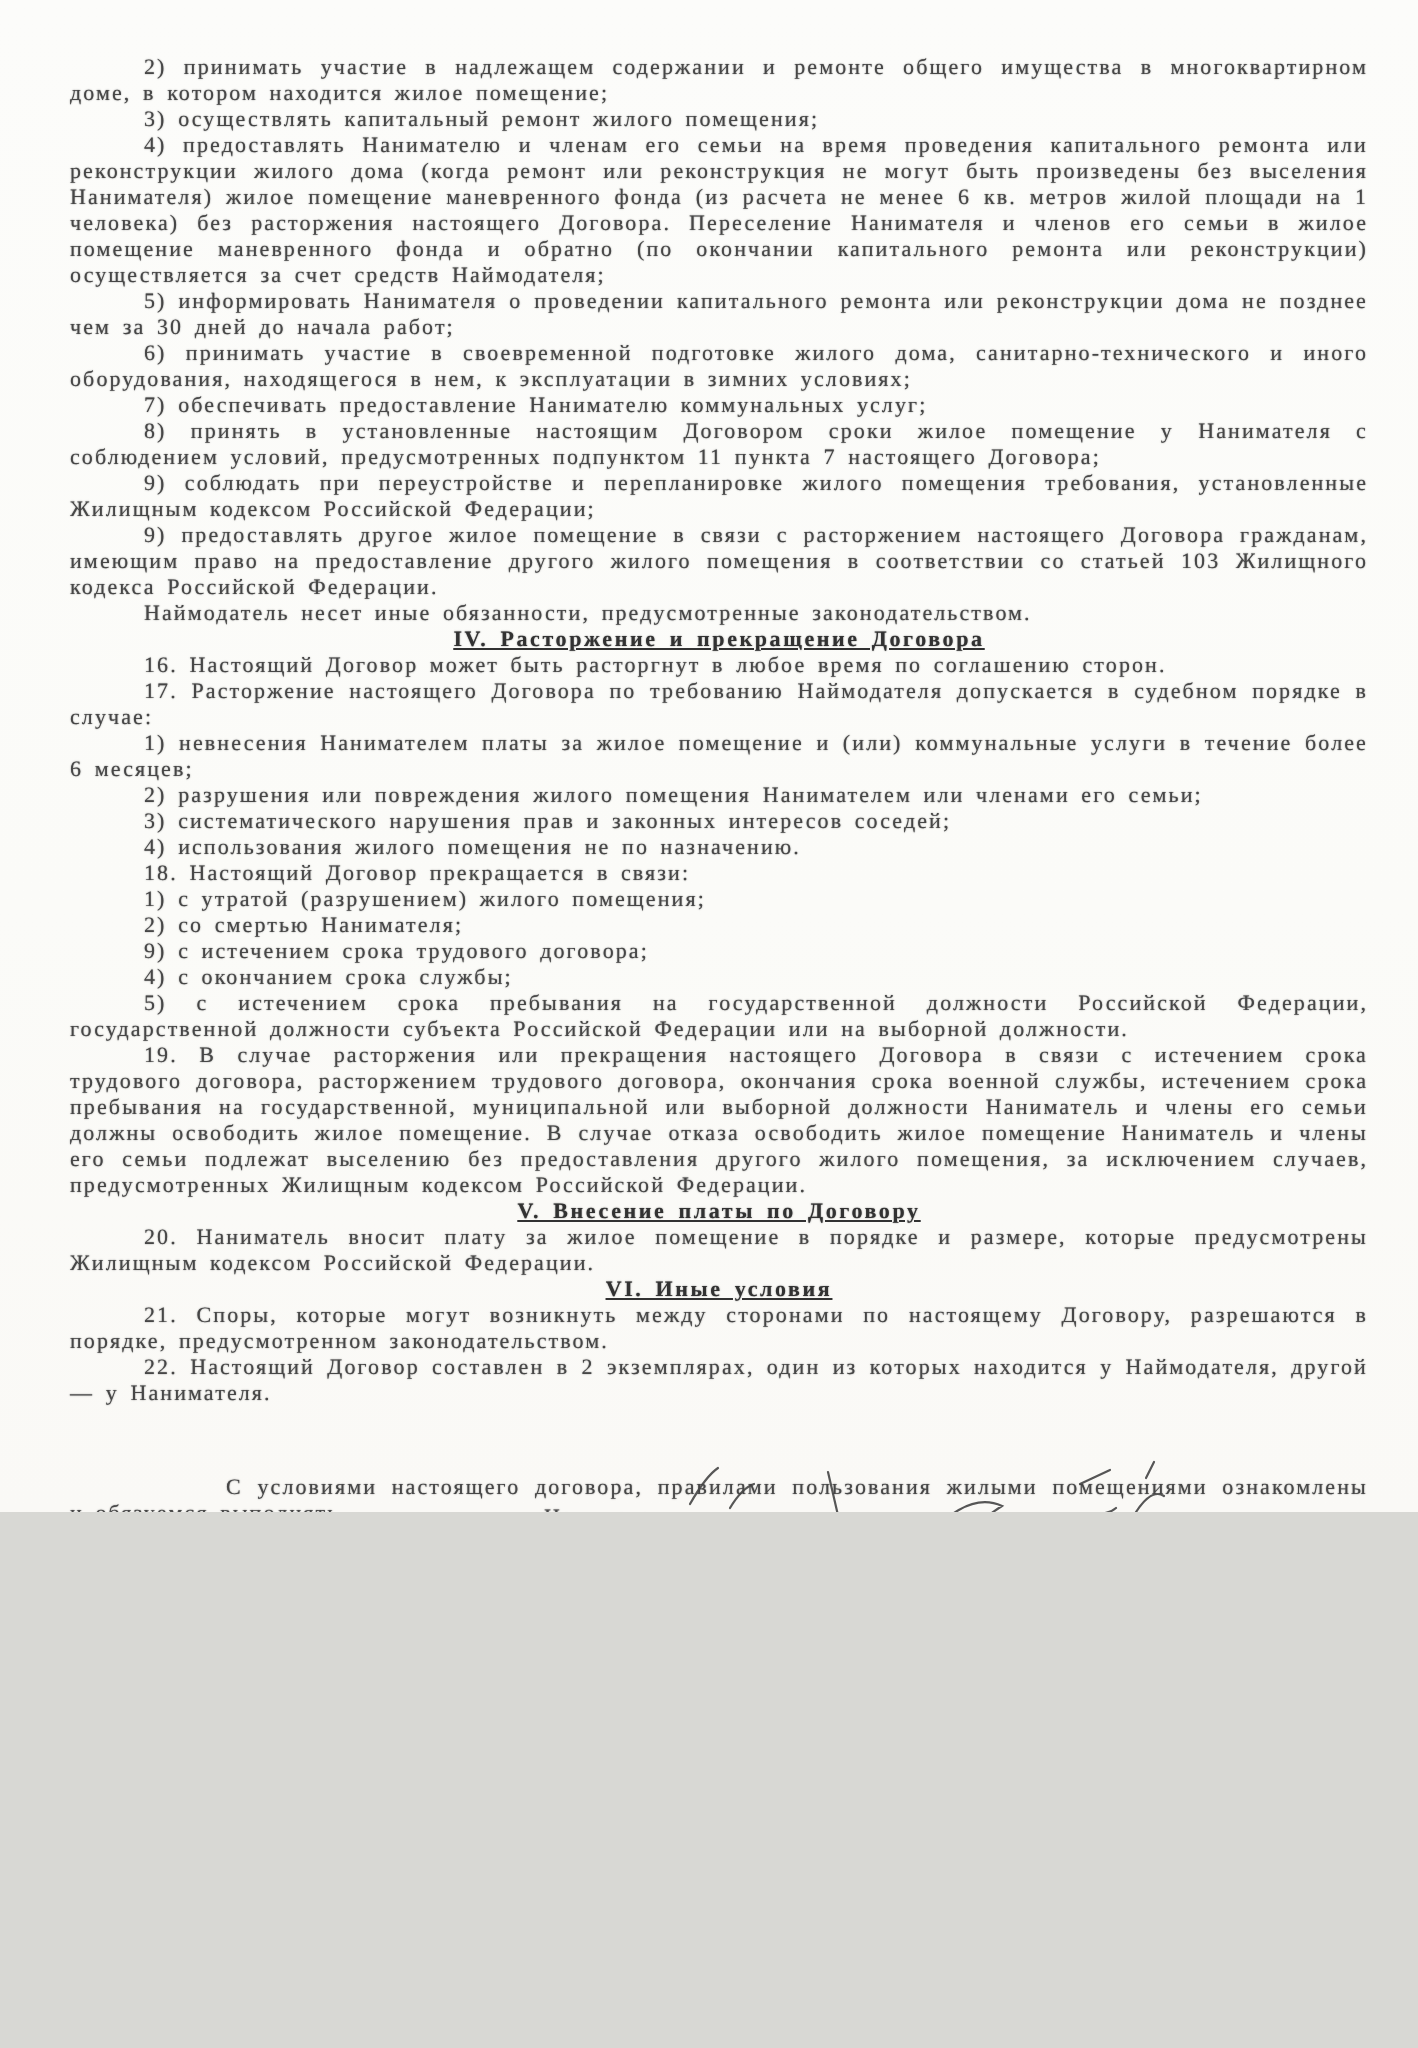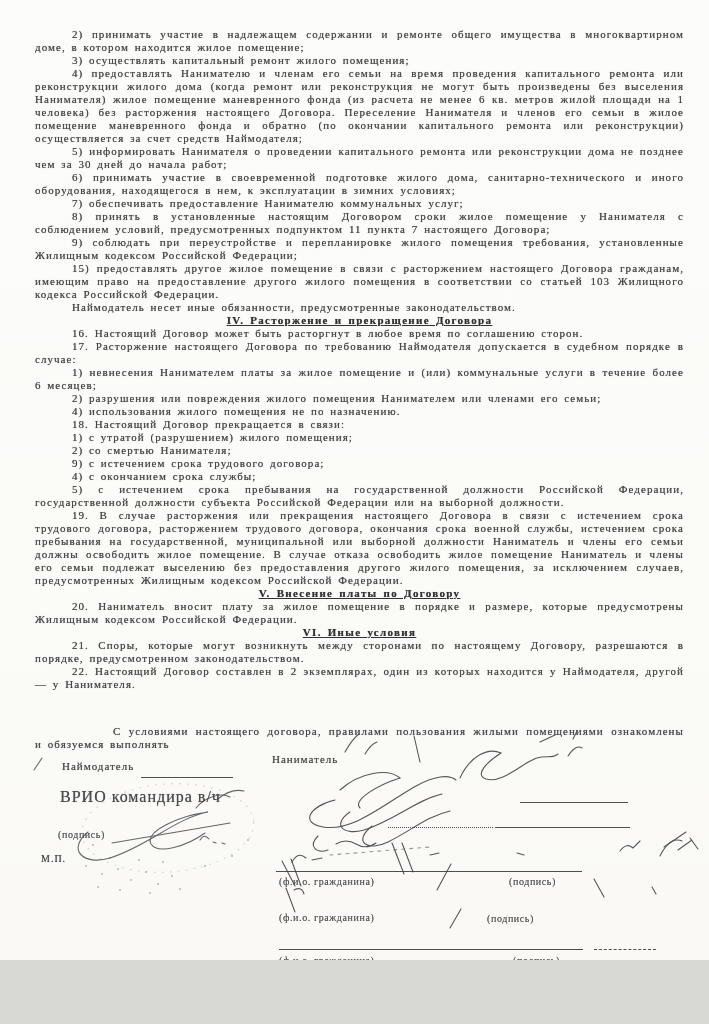--- a/index.html
+++ b/index.html
@@ -1,17 +1,17 @@
 <!DOCTYPE html>
 <html><head>
 <meta charset="utf-8">
 <style>
   html,body{margin:0;padding:0;background:#d8d8d4;}
   .page{
-    position:relative;width:709px;height:960px;margin:0 auto;
+    position:relative;width:709px;height:756px;margin:0 auto;
     background:linear-gradient(180deg,#fcfcfa 0%,#fbfbf8 60%,#faf9f6 100%);
     overflow:hidden;
     font-family:"Liberation Serif","DejaVu Serif",serif;
   }
   .doc{
     position:absolute;left:35px;right:25px;top:28px;
     font-size:11px;line-height:13px;letter-spacing:1.05px;word-spacing:2px;
     color:#474747;text-align:justify;
     text-shadow:0 0 .7px rgba(80,80,80,.85);
   }
@@ -34,27 +34,28 @@
 
   <div class="doc">
     <p class="para">2) принимать участие в надлежащем содержании и ремонте общего имущества в многоквартирном доме, в котором находится жилое помещение;</p>
     <p class="para">3) осуществлять капитальный ремонт жилого помещения;</p>
     <p class="para">4) предоставлять Нанимателю и членам его семьи на время проведения капитального ремонта или реконструкции жилого дома (когда ремонт или реконструкция не могут быть произведены без выселения Нанимателя) жилое помещение маневренного фонда (из расчета не менее 6 кв. метров жилой площади на 1 человека) без расторжения настоящего Договора. Переселение Нанимателя и членов его семьи в жилое помещение маневренного фонда и обратно (по окончании капитального ремонта или реконструкции) осуществляется за счет средств Наймодателя;</p>
     <p class="para">5) информировать Нанимателя о проведении капитального ремонта или реконструкции дома не позднее чем за 30 дней до начала работ;</p>
     <p class="para">6) принимать участие в своевременной подготовке жилого дома, санитарно-технического и иного оборудования, находящегося в нем, к эксплуатации в зимних условиях;</p>
     <p class="para">7) обеспечивать предоставление Нанимателю коммунальных услуг;</p>
     <p class="para">8) принять в установленные настоящим Договором сроки жилое помещение у Нанимателя с соблюдением условий, предусмотренных подпунктом 11 пункта 7 настоящего Договора;</p>
     <p class="para">9) соблюдать при переустройстве и перепланировке жилого помещения требования, установленные Жилищным кодексом Российской Федерации;</p>
-    <p class="para">15) предоставлять другое жилое помещение в связи с расторжением настоящего Договора гражданам, имеющим право на предоставление другого жилого помещения в соответствии со статьей 103 Жилищного кодекса Российской Федерации.</p>
+    <p class="para">9) предоставлять другое жилое помещение в связи с расторжением настоящего Договора гражданам, имеющим право на предоставление другого жилого помещения в соответствии со статьей 103 Жилищного кодекса Российской Федерации.</p>
     <p class="para">Наймодатель несет иные обязанности, предусмотренные законодательством.</p>
     <p class="heading">IV. Расторжение и прекращение Договора</p>
     <p class="para">16. Настоящий Договор может быть расторгнут в любое время по соглашению сторон.</p>
     <p class="para">17. Расторжение настоящего Договора по требованию Наймодателя допускается в судебном порядке в случае:</p>
     <p class="para">1) невнесения Нанимателем платы за жилое помещение и (или) коммунальные услуги в течение более 6 месяцев;</p>
     <p class="para">2) разрушения или повреждения жилого помещения Нанимателем или членами его семьи;</p>
+    <p class="para">3) систематического нарушения прав и законных интересов соседей;</p>
     <p class="para">4) использования жилого помещения не по назначению.</p>
     <p class="para">18. Настоящий Договор прекращается в связи:</p>
     <p class="para">1) с утратой (разрушением) жилого помещения;</p>
     <p class="para">2) со смертью Нанимателя;</p>
     <p class="para">9) с истечением срока трудового договора;</p>
     <p class="para">4) с окончанием срока службы;</p>
     <p class="para">5) с истечением срока пребывания на государственной должности Российской Федерации, государственной должности субъекта Российской Федерации или на выборной должности.</p>
     <p class="para">19. В случае расторжения или прекращения настоящего Договора в связи с истечением срока трудового договора, расторжением трудового договора, окончания срока военной службы, истечением срока пребывания на государственной, муниципальной или выборной должности Наниматель и члены его семьи должны освободить жилое помещение. В случае отказа освободить жилое помещение Наниматель и члены его семьи подлежат выселению без предоставления другого жилого помещения, за исключением случаев, предусмотренных Жилищным кодексом Российской Федерации.</p>
     <p class="heading">V. Внесение платы по Договору</p>
     <p class="para">20. Наниматель вносит плату за жилое помещение в порядке и размере, которые предусмотрены Жилищным кодексом Российской Федерации.</p>

